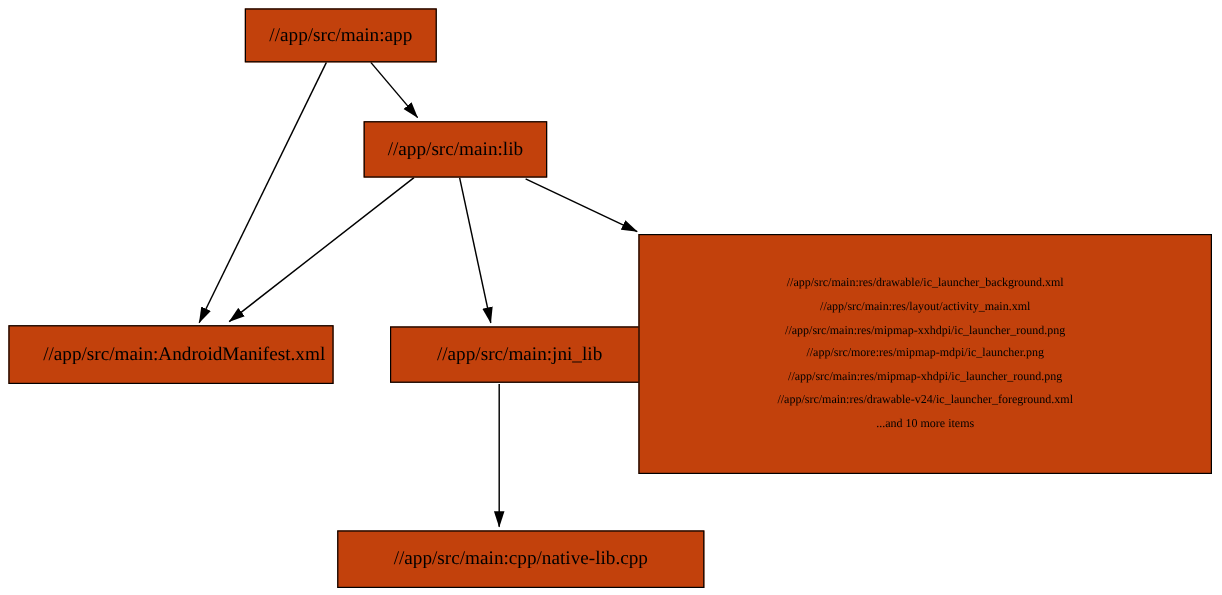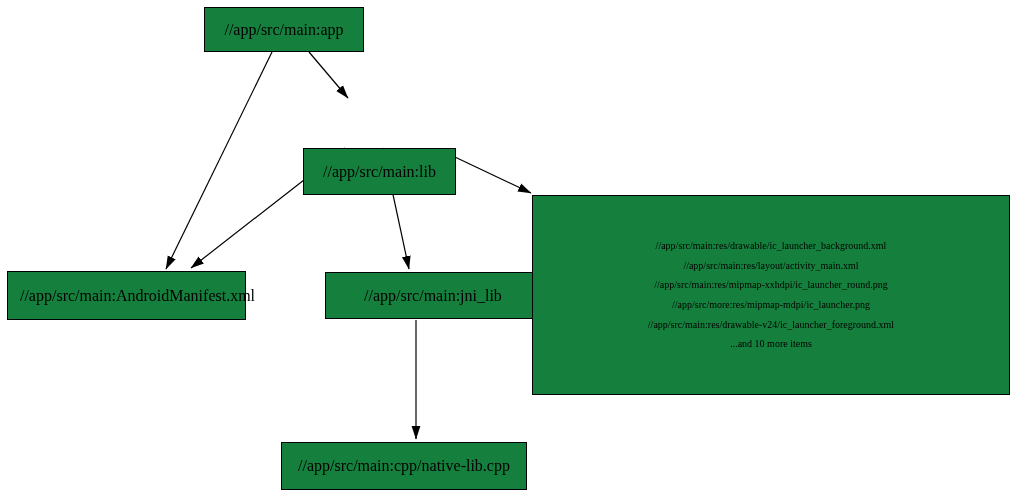--- a/index.html
+++ b/index.html
@@ -19,36 +19,36 @@
     position: absolute;
     left: 0;
     top: 0;
     width: 1018px;
     height: 496px;
   }
   .node {
     position: absolute;
     box-sizing: border-box;
     border: 1px solid #000000;
-    background: #15803d;
+    background: #c2410c;
     color: #000000;
     display: flex;
     flex-direction: column;
     align-items: center;
     justify-content: center;
     text-align: center;
     font-size: 16px;
     white-space: nowrap;
   }
   .node-app        { left: 204px; top: 7px;   width: 160px; height: 45px; }
-  .node-lib        { left: 303px; top: 101px; width: 153px; height: 47px; margin-top: 47px; }
-  .node-manifest   { left: 7px;   top: 271px; width: 239px; height: 49px; padding-left: 22px; }
+  .node-lib        { left: 303px; top: 101px; width: 153px; height: 47px; }
+  .node-manifest   { left: 7px;   top: 271px; width: 271px; height: 49px; padding-left: 22px; }
   .node-jni-lib    { left: 325px; top: 272px; width: 216px; height: 47px; }
   .node-res        { left: 532px; top: 195px; width: 478px; height: 200px; }
-  .node-native     { left: 281px; top: 442px; width: 246px; height: 48px; }
+  .node-native     { left: 281px; top: 442px; width: 306px; height: 48px; }
   .node-res .res-line {
     line-height: 19.6px;
     font-size: 10px;
   }
   .edge-line {
     stroke: #000000;
     stroke-width: 1.2;
     fill: none;
   }
 </style>
@@ -85,20 +85,21 @@
 
   <div class="node node-jni-lib">
     <span>//app/src/main:jni_lib</span>
   </div>
 
   <div class="node node-res">
     <div class="res-line">//app/src/main:res/drawable/ic_launcher_background.xml</div>
     <div class="res-line">//app/src/main:res/layout/activity_main.xml</div>
     <div class="res-line">//app/src/main:res/mipmap-xxhdpi/ic_launcher_round.png</div>
     <div class="res-line">//app/src/more:res/mipmap-mdpi/ic_launcher.png</div>
+    <div class="res-line">//app/src/main:res/mipmap-xhdpi/ic_launcher_round.png</div>
     <div class="res-line">//app/src/main:res/drawable-v24/ic_launcher_foreground.xml</div>
     <div class="res-line">...and 10 more items</div>
   </div>
 
   <div class="node node-native">
     <span>//app/src/main:cpp/native-lib.cpp</span>
   </div>
 
 </div>
 

